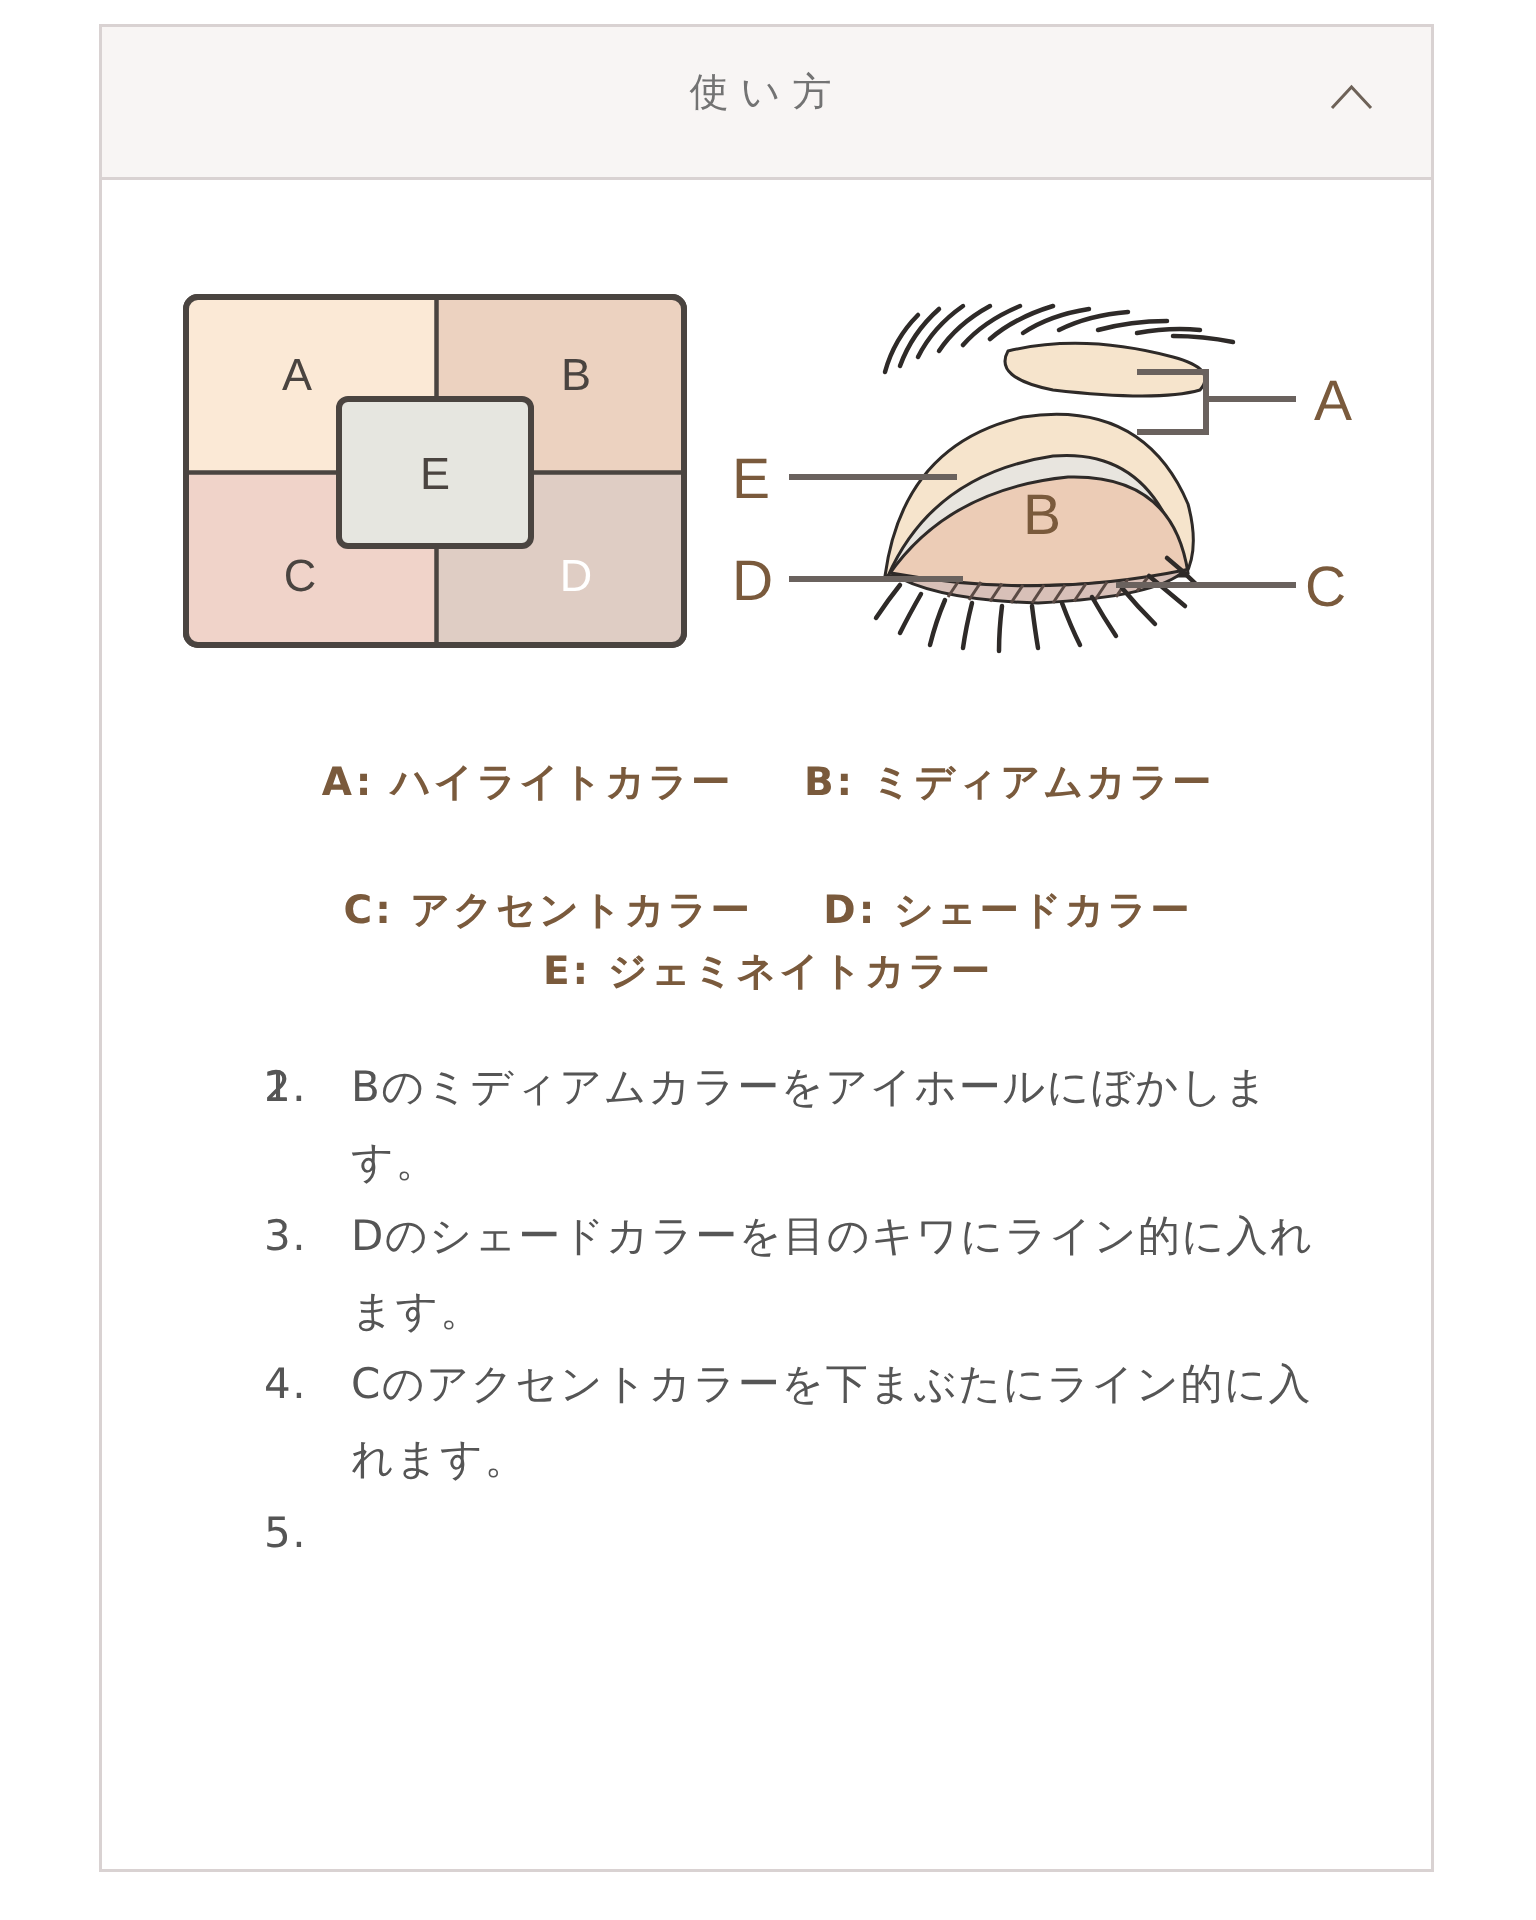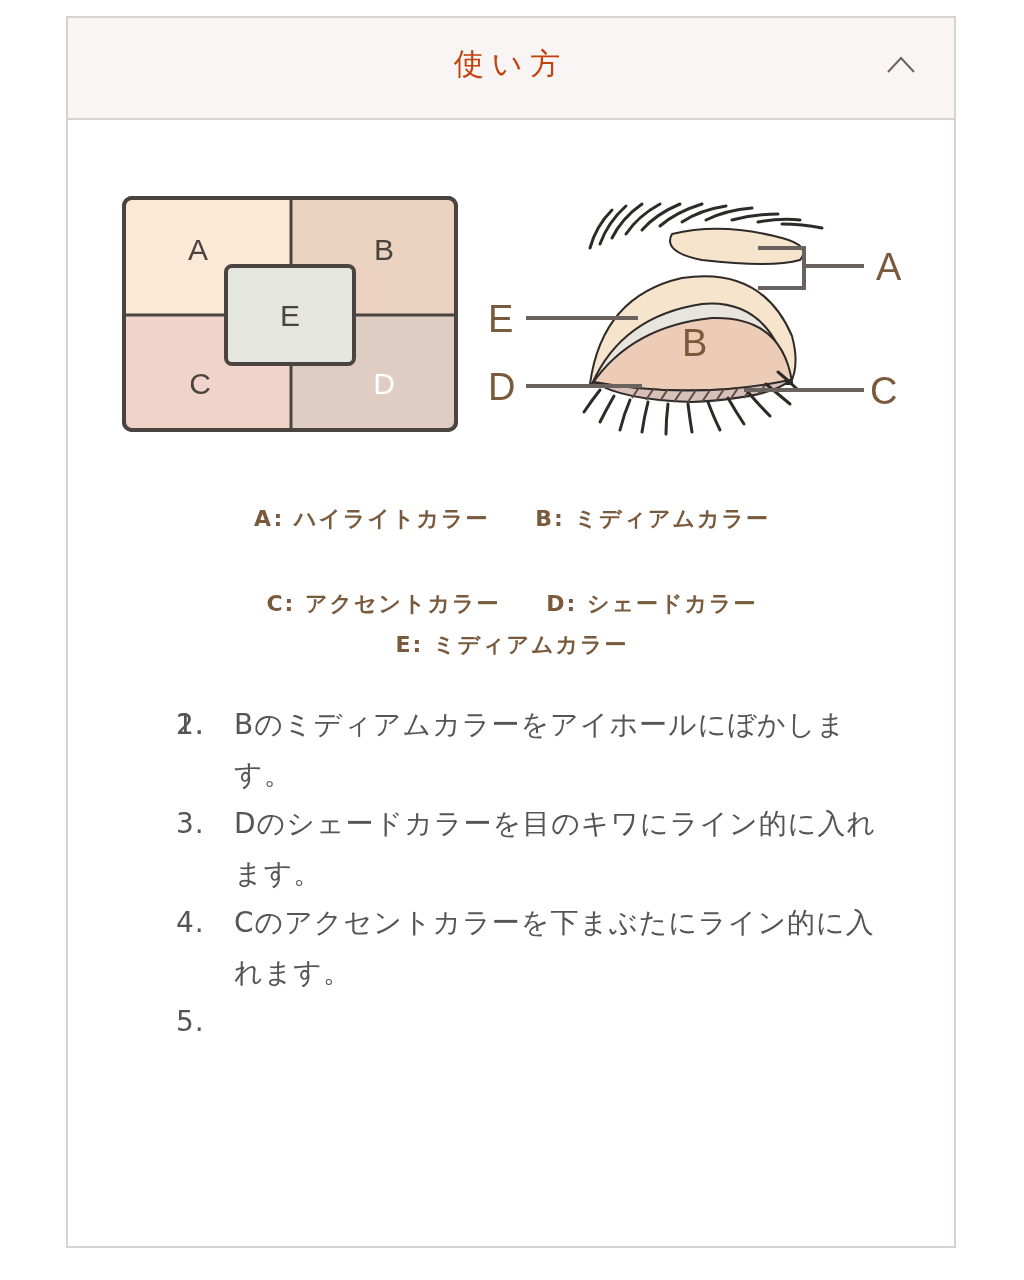--- a/index.html
+++ b/index.html
@@ -3,26 +3,26 @@
 <meta charset="utf-8">
 <style>
   html, body { margin: 0; padding: 0; background: #ffffff; }
   body { width: 1024px; height: 1280px; position: relative; overflow: hidden;
          font-family: "DejaVu Sans", "Liberation Sans", sans-serif; }
   .panel { position: absolute; left: 66px; top: 16px; width: 890px; height: 1232px;
            border: 2px solid #d9d2d2; box-sizing: border-box; background: #fff; }
   .header { position: absolute; left: 0; top: 0; right: 0; height: 102px;
             background: #f8f5f4; border-bottom: 2px solid #d9d2d2; box-sizing: border-box; cursor: pointer; }
   .header-title { position: absolute; left: 0; right: 0; top: 26px; text-align: center;
-                  font-size: 30px; letter-spacing: 8px; color: #c2410c; font-weight: 300; }
+                  font-size: 26px; letter-spacing: 8px; color: #737373; font-weight: 300; }
   .chevron { position: absolute; right: 38px; top: 34px; width: 30px; height: 24px; }
   .diagram-left { position: absolute; left: 122px; top: 196px; }
   .diagram-right { position: absolute; left: 482px; top: 186px; }
   .legend { position: absolute; left: 0; width: 1024px; text-align: center;
-            color: #7a5a3c; font-weight: bold; font-size: 22px; letter-spacing: 2px; }
+            color: #7a5a3c; font-weight: bold; font-size: 26px; letter-spacing: 2px; }
   .legend span { display: inline-block; margin: 0 18px; }
   .steps { position: absolute; left: 176px; top: 700px; width: 720px; margin: 0; padding: 0; list-style: none;
            color: #555; font-size: 28px; line-height: 49.5px; letter-spacing: 1px; }
   .steps li { position: relative; padding-left: 58px; }
   .steps li .num { position: absolute; left: 0; top: 0; }
 </style>
 </head>
 <body>
 
 <div class="panel">
@@ -121,21 +121,21 @@
 
 <div class="legend" style="top:504px;">
   <span>A: ハイライトカラー</span>
   <span>B: ミディアムカラー</span>
 </div>
 <div class="legend" style="top:589px;">
   <span>C: アクセントカラー</span>
   <span>D: シェードカラー</span>
 </div>
 <div class="legend" style="top:630px;">
-  <span>E: ミディアムカラー</span>
+  <span>E: ジェミネイトカラー</span>
 </div>
 
 <ol class="steps">
   <li><span class="num">1.</span></li>
   <li><span class="num">2.</span><span>Bのミディアムカラーをアイホールにぼかします。</span></li>
   <li><span class="num">3.</span><span>Dのシェードカラーを目のキワにライン的に入れます。</span></li>
   <li><span class="num">4.</span><span>Cのアクセントカラーを下まぶたにライン的に入れます。</span></li>
   <li><span class="num">5.</span></li>
 </ol>
 

